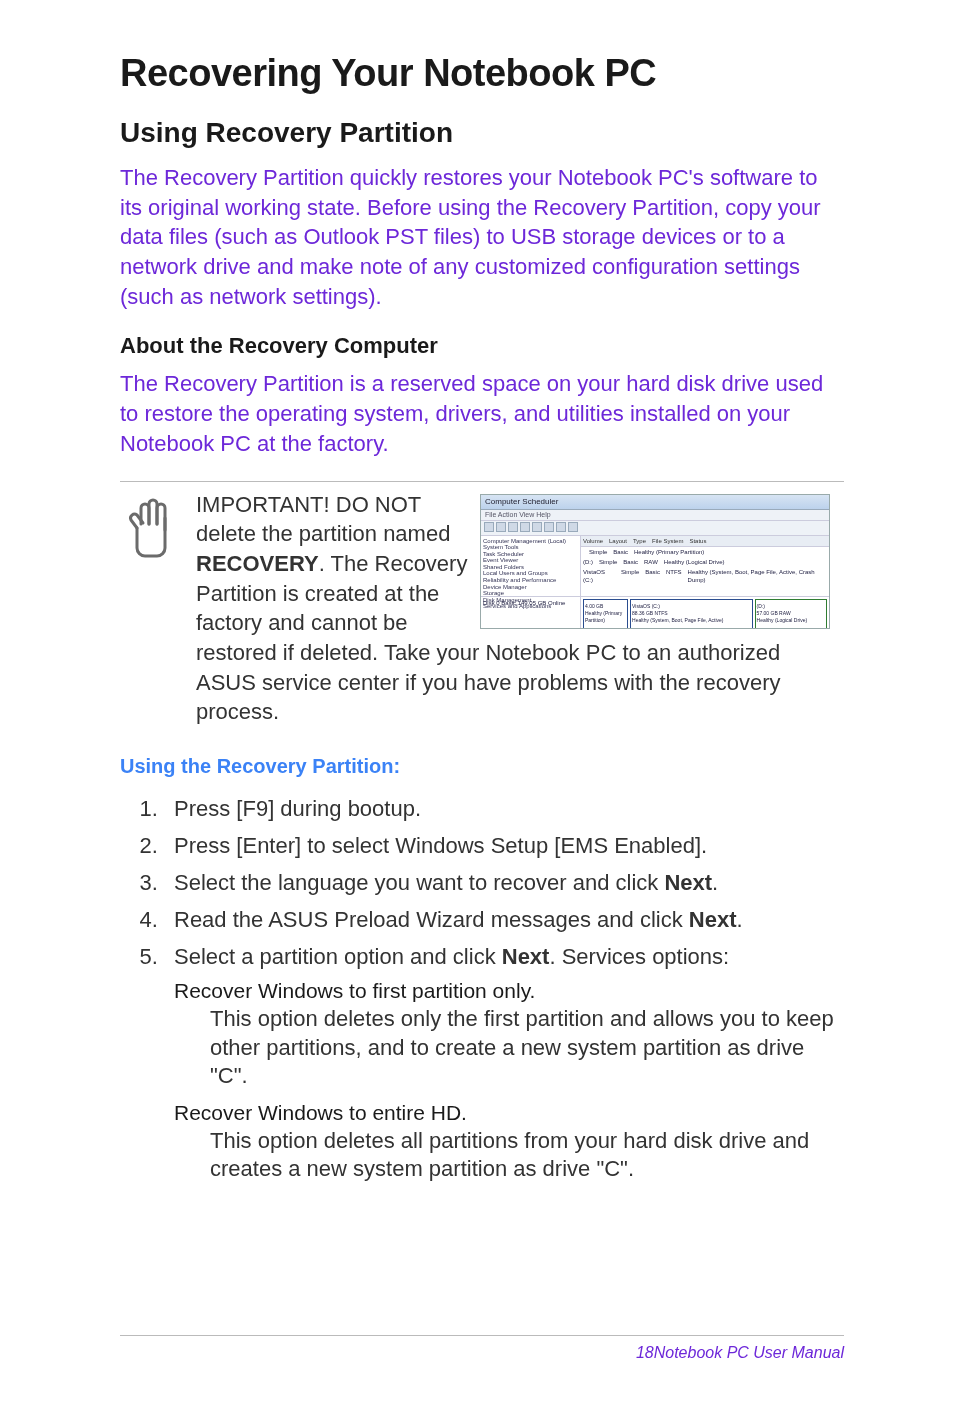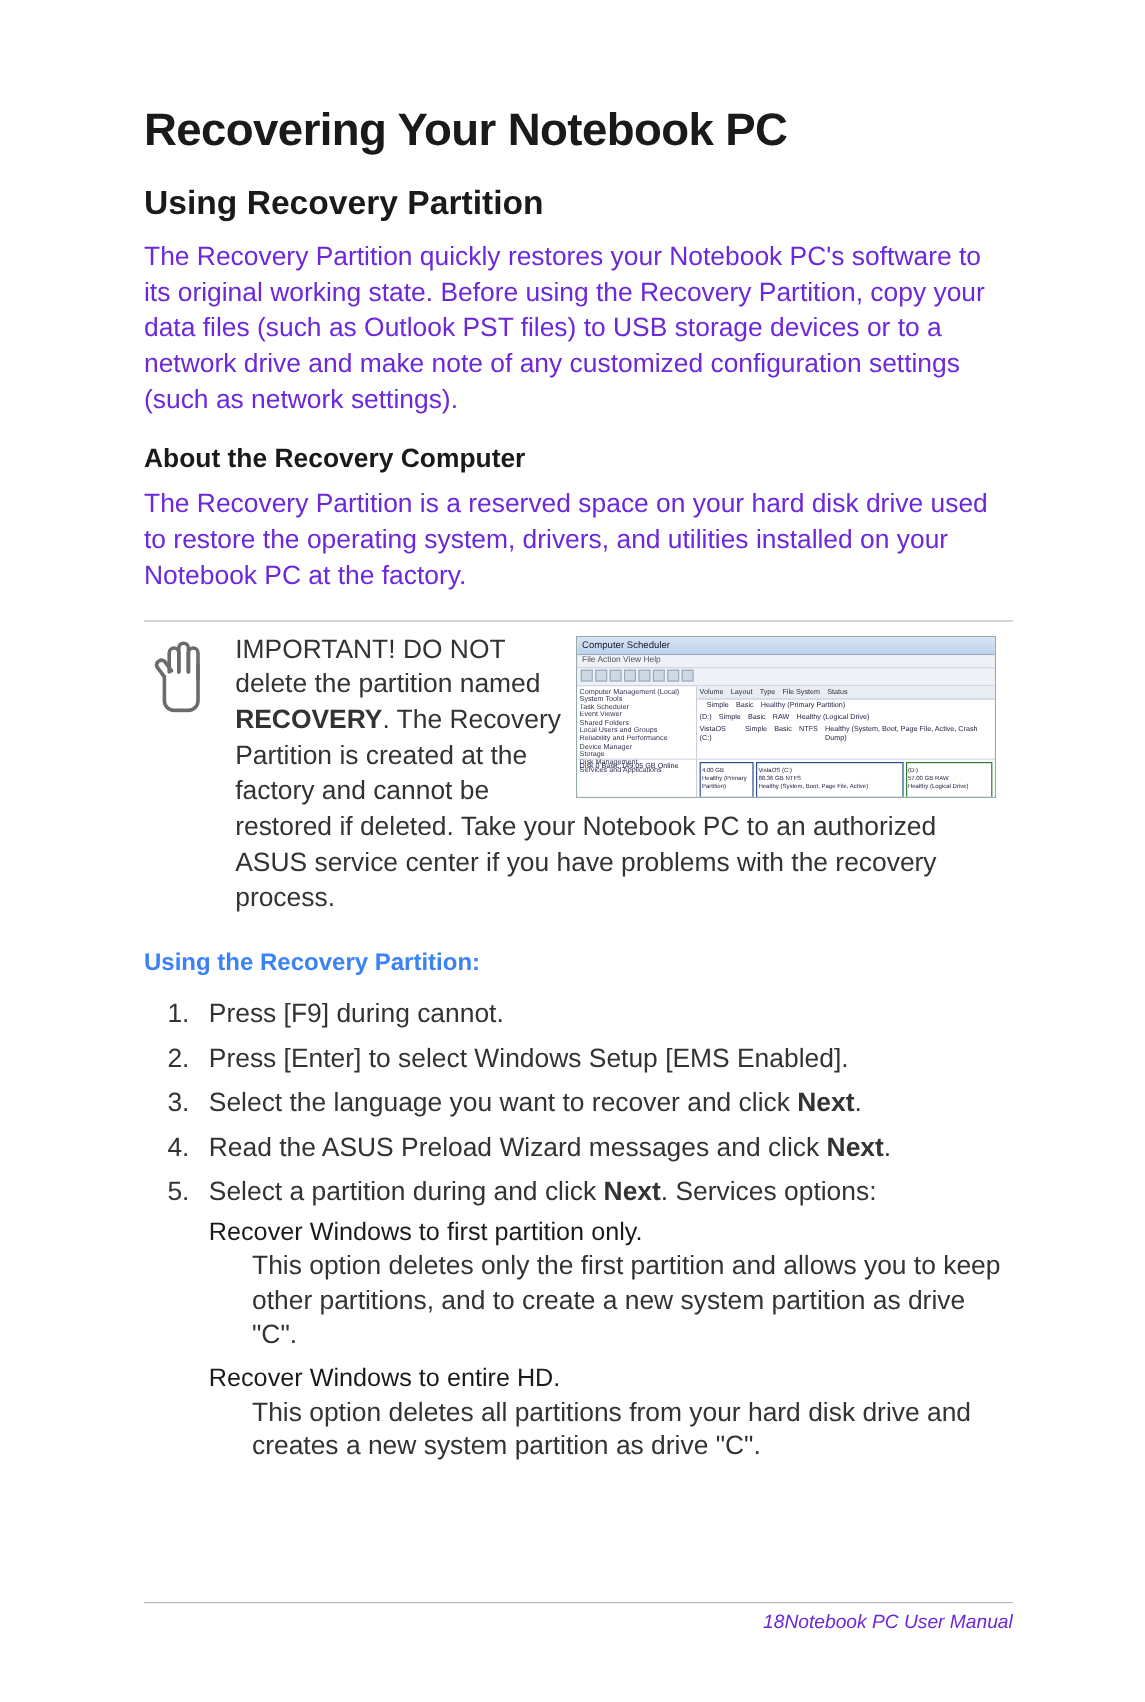--- a/index.html
+++ b/index.html
@@ -10,21 +10,21 @@
     height: 1418px;
     background: #fff;
     font-family: "Segoe UI", "Myriad Pro", "Helvetica Neue", Arial, sans-serif;
     color: #222;
     -webkit-font-smoothing: antialiased;
   }
   .page {
     box-sizing: border-box;
     width: 954px;
     height: 1418px;
-    padding: 88px 110px 0 120px;
+    padding: 52px 110px 0 120px;
     position: relative;
   }
   h1 {
     font-size: 38px;
     font-weight: 800;
     margin: 0 0 22px 0;
     letter-spacing: -0.5px;
     color: #1a1a1a;
   }
   h2 {
@@ -332,25 +332,25 @@
 
       <span>IMPORTANT! DO NOT delete the partition named </span><b>RECOVERY</b><span>. The Recovery Partition is created at the factory and cannot be restored if deleted. Take your Notebook PC to an authorized ASUS service center if you have problems with the recovery process.</span>
     </div>
   </div>
 
   <div style="clear:both"></div>
 
   <h4 class="sub">Using the Recovery Partition:</h4>
 
   <ol class="steps" id="steps-list">
-      <li>Press [F9] during cannot.</li>
+      <li>Press [F9] during bootup.</li>
       <li>Press [Enter] to select Windows Setup [EMS Enabled].</li>
       <li><span>Select the language you want to recover and click </span><b>Next</b><span>.</span></li>
       <li><span>Read the ASUS Preload Wizard messages and click </span><b>Next</b><span>.</span></li>
-      <li><span>Select a partition during and click </span><b>Next</b><span>. Services options:</span></li>
+      <li><span>Select a partition option and click </span><b>Next</b><span>. Services options:</span></li>
     </ol>
 
   <div id="options-container">
       <div class="opt">
         <div class="opt-title">Recover Windows to first partition only.</div>
         <div class="opt-body">This option deletes only the first partition and allows you to keep other partitions, and to create a new system partition as drive "C".</div>
       </div>
       <div class="opt">
         <div class="opt-title">Recover Windows to entire HD.</div>
         <div class="opt-body">This option deletes all partitions from your hard disk drive and creates a new system partition as drive "C".</div>

